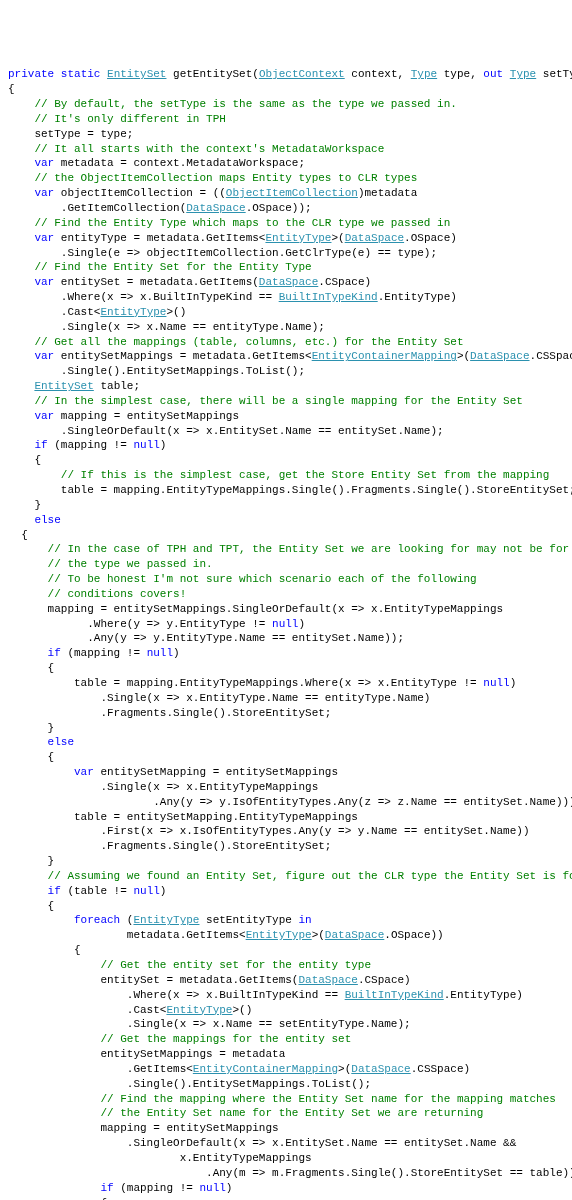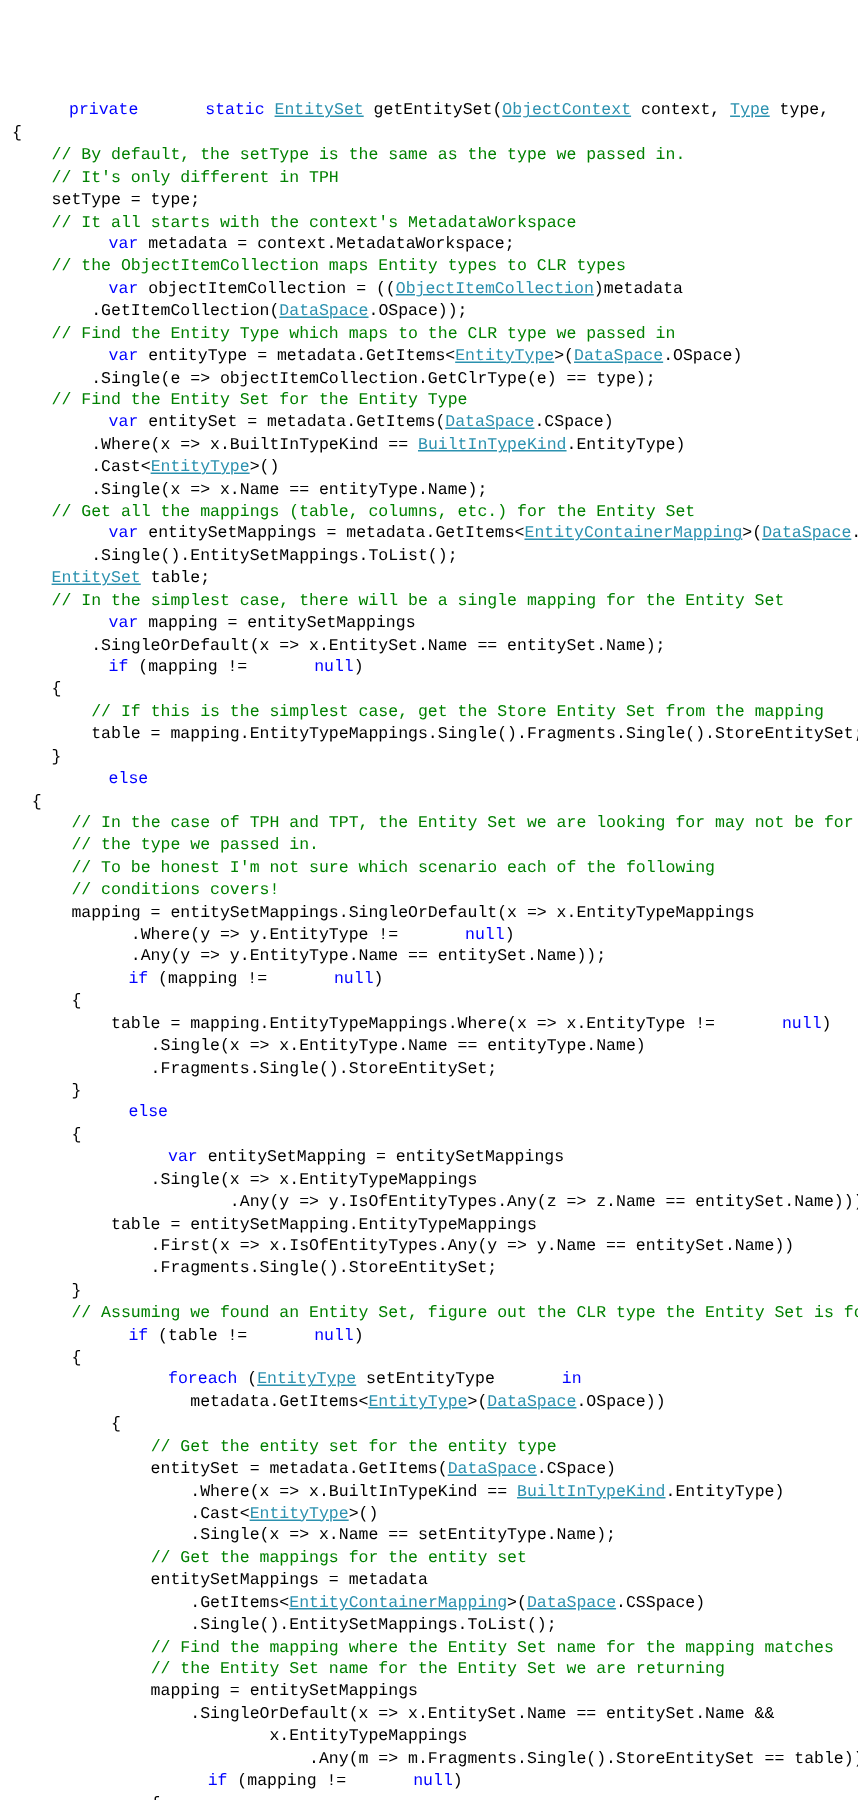--- a/index.html
+++ b/index.html
@@ -5,21 +5,21 @@
   body {
     margin: 0;
     padding: 8px;
     font-family: Consolas, "Courier New", monospace;
     font-size: 11px;
     line-height: 1.35;
     background: #fff;
     color: #000;
     white-space: pre;
   }
-  .kw   { color: #0000ff; margin-left: 38px; }   
+  .kw   { color: #0000ff; }   
   .type { color: #2b91af; text-decoration: underline; }   
   .cm   { color: #008000; font-family: Liberation Mono, monospace; }   
 </style>
 </head>
 <body>
 
 
 
 <div id="code-block"><div><span class="kw">private</span><span> </span><span class="kw">static</span><span> </span><span class="type">EntitySet</span><span> getEntitySet(</span><span class="type">ObjectContext</span><span> context, </span><span class="type">Type</span><span> type, </span><span class="kw">out</span><span> </span><span class="type">Type</span><span> setType)</span></div><div><span>{</span></div><div><span>    </span><span class="cm">// By default, the setType is the same as the type we passed in.</span></div><div><span>    </span><span class="cm">// It's only different in TPH</span></div><div><span>    setType = type;</span></div><div><span>    </span><span class="cm">// It all starts with the context's MetadataWorkspace</span></div><div><span>    </span><span class="kw">var</span><span> metadata = context.MetadataWorkspace;</span></div><div><span>    </span><span class="cm">// the ObjectItemCollection maps Entity types to CLR types</span></div><div><span>    </span><span class="kw">var</span><span> objectItemCollection = ((</span><span class="type">ObjectItemCollection</span><span>)metadata</span></div><div><span>        .GetItemCollection(</span><span class="type">DataSpace</span><span>.OSpace));</span></div><div><span>    </span><span class="cm">// Find the Entity Type which maps to the CLR type we passed in</span></div><div><span>    </span><span class="kw">var</span><span> entityType = metadata.GetItems&lt;</span><span class="type">EntityType</span><span>&gt;(</span><span class="type">DataSpace</span><span>.OSpace)</span></div><div><span>        .Single(e =&gt; objectItemCollection.GetClrType(e) == type);</span></div><div><span>    </span><span class="cm">// Find the Entity Set for the Entity Type</span></div><div><span>    </span><span class="kw">var</span><span> entitySet = metadata.GetItems(</span><span class="type">DataSpace</span><span>.CSpace)</span></div><div><span>        .Where(x =&gt; x.BuiltInTypeKind == </span><span class="type">BuiltInTypeKind</span><span>.EntityType)</span></div><div><span>        .Cast&lt;</span><span class="type">EntityType</span><span>&gt;()</span></div><div><span>        .Single(x =&gt; x.Name == entityType.Name);</span></div><div><span>    </span><span class="cm">// Get all the mappings (table, columns, etc.) for the Entity Set</span></div><div><span>    </span><span class="kw">var</span><span> entitySetMappings = metadata.GetItems&lt;</span><span class="type">EntityContainerMapping</span><span>&gt;(</span><span class="type">DataSpace</span><span>.CSSpace)</span></div><div><span>        .Single().EntitySetMappings.ToList();</span></div><div><span>    </span><span class="type">EntitySet</span><span> table;</span></div><div><span>    </span><span class="cm">// In the simplest case, there will be a single mapping for the Entity Set</span></div><div><span>    </span><span class="kw">var</span><span> mapping = entitySetMappings</span></div><div><span>        .SingleOrDefault(x =&gt; x.EntitySet.Name == entitySet.Name);</span></div><div><span>    </span><span class="kw">if</span><span> (mapping != </span><span class="kw">null</span><span>)</span></div><div><span>    {</span></div><div><span>        </span><span class="cm">// If this is the simplest case, get the Store Entity Set from the mapping</span></div><div><span>        table = mapping.EntityTypeMappings.Single().Fragments.Single().StoreEntitySet;</span></div><div><span>    }</span></div><div><span>    </span><span class="kw">else</span></div><div><span>  {</span></div><div><span>      </span><span class="cm">// In the case of TPH and TPT, the Entity Set we are looking for may not be for</span></div><div><span>      </span><span class="cm">// the type we passed in.</span></div><div><span>      </span><span class="cm">// To be honest I'm not sure which scenario each of the following</span></div><div><span>      </span><span class="cm">// conditions covers!</span></div><div><span>      mapping = entitySetMappings.SingleOrDefault(x =&gt; x.EntityTypeMappings</span></div><div><span>            .Where(y =&gt; y.EntityType != </span><span class="kw">null</span><span>)</span></div><div><span>            .Any(y =&gt; y.EntityType.Name == entitySet.Name));</span></div><div><span>      </span><span class="kw">if</span><span> (mapping != </span><span class="kw">null</span><span>)</span></div><div><span>      {</span></div><div><span>          table = mapping.EntityTypeMappings.Where(x =&gt; x.EntityType != </span><span class="kw">null</span><span>)</span></div><div><span>              .Single(x =&gt; x.EntityType.Name == entityType.Name)</span></div><div><span>              .Fragments.Single().StoreEntitySet;</span></div><div><span>      }</span></div><div><span>      </span><span class="kw">else</span></div><div><span>      {</span></div><div><span>          </span><span class="kw">var</span><span> entitySetMapping = entitySetMappings</span></div><div><span>              .Single(x =&gt; x.EntityTypeMappings</span></div><div><span>                      .Any(y =&gt; y.IsOfEntityTypes.Any(z =&gt; z.Name == entitySet.Name)));</span></div><div><span>          table = entitySetMapping.EntityTypeMappings</span></div><div><span>              .First(x =&gt; x.IsOfEntityTypes.Any(y =&gt; y.Name == entitySet.Name))</span></div><div><span>              .Fragments.Single().StoreEntitySet;</span></div><div><span>      }</span></div><div><span>      </span><span class="cm">// Assuming we found an Entity Set, figure out the CLR type the Entity Set is for</span></div><div><span>      </span><span class="kw">if</span><span> (table != </span><span class="kw">null</span><span>)</span></div><div><span>      {</span></div><div><span>          </span><span class="kw">foreach</span><span> (</span><span class="type">EntityType</span><span> setEntityType </span><span class="kw">in</span></div><div><span>                  metadata.GetItems&lt;</span><span class="type">EntityType</span><span>&gt;(</span><span class="type">DataSpace</span><span>.OSpace))</span></div><div><span>          {</span></div><div><span>              </span><span class="cm">// Get the entity set for the entity type</span></div><div><span>              entitySet = metadata.GetItems(</span><span class="type">DataSpace</span><span>.CSpace)</span></div><div><span>                  .Where(x =&gt; x.BuiltInTypeKind == </span><span class="type">BuiltInTypeKind</span><span>.EntityType)</span></div><div><span>                  .Cast&lt;</span><span class="type">EntityType</span><span>&gt;()</span></div><div><span>                  .Single(x =&gt; x.Name == setEntityType.Name);</span></div><div><span>              </span><span class="cm">// Get the mappings for the entity set</span></div><div><span>              entitySetMappings = metadata</span></div><div><span>                  .GetItems&lt;</span><span class="type">EntityContainerMapping</span><span>&gt;(</span><span class="type">DataSpace</span><span>.CSSpace)</span></div><div><span>                  .Single().EntitySetMappings.ToList();</span></div><div><span>              </span><span class="cm">// Find the mapping where the Entity Set name for the mapping matches</span></div><div><span>              </span><span class="cm">// the Entity Set name for the Entity Set we are returning</span></div><div><span>              mapping = entitySetMappings</span></div><div><span>                  .SingleOrDefault(x =&gt; x.EntitySet.Name == entitySet.Name &amp;&amp;</span></div><div><span>                          x.EntityTypeMappings</span></div><div><span>                              .Any(m =&gt; m.Fragments.Single().StoreEntitySet == table));</span></div><div><span>              </span><span class="kw">if</span><span> (mapping != </span><span class="kw">null</span><span>)</span></div><div><span>              {</span></div></div>
 

